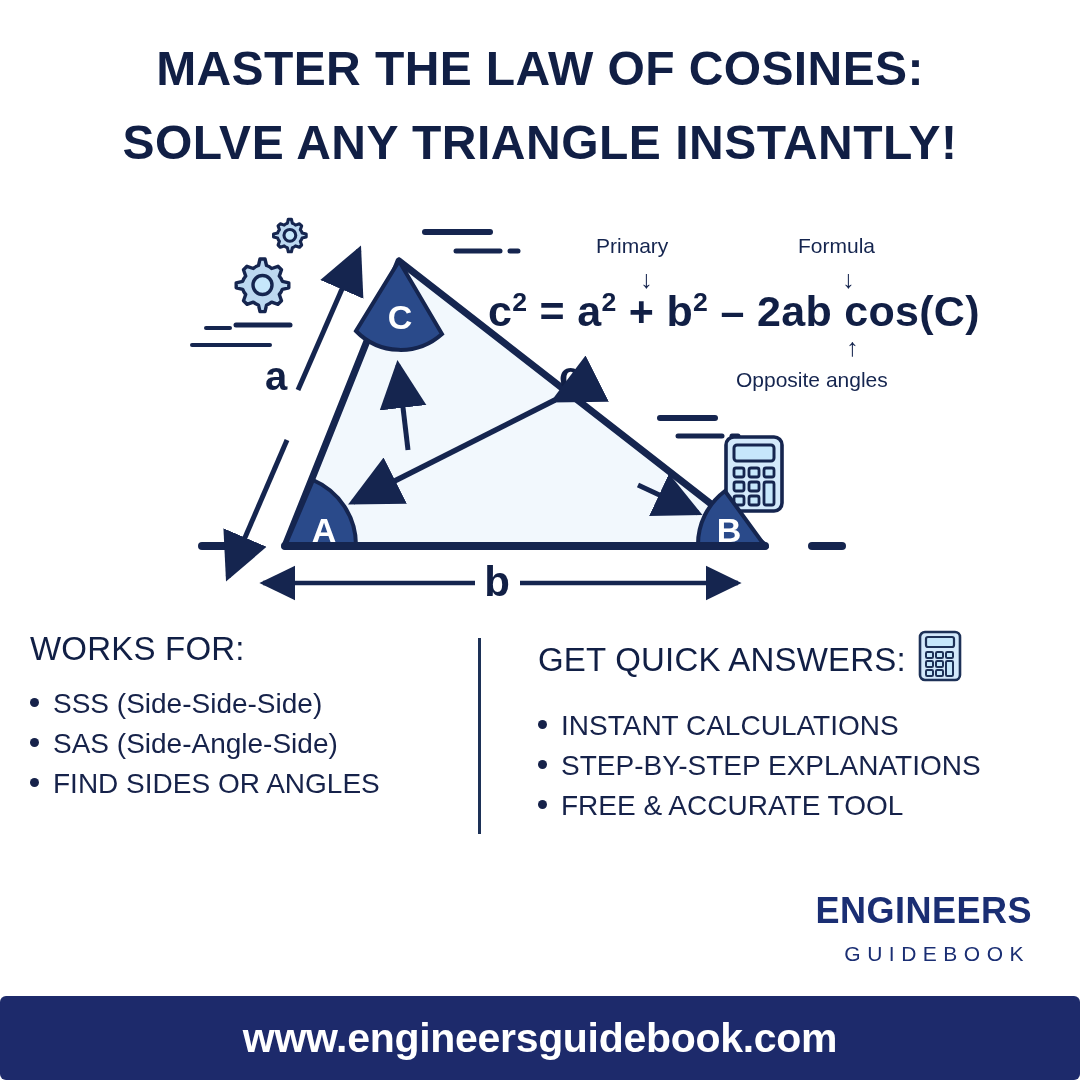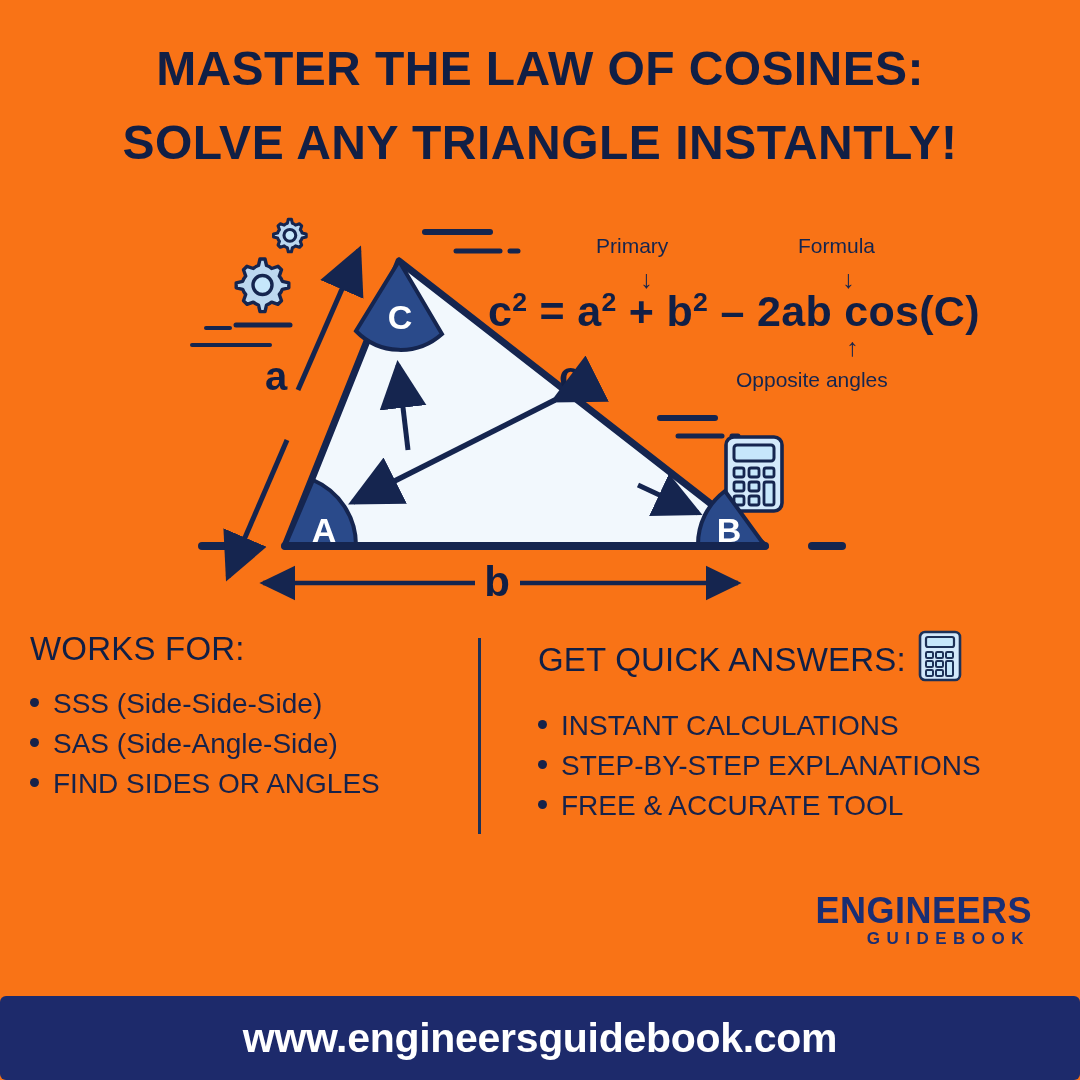--- a/index.html
+++ b/index.html
@@ -5,21 +5,21 @@
   * { margin:0; padding:0; box-sizing:border-box; }
   html, body { width:1080px; height:1080px; }
   body {
     font-family: "Liberation Sans", sans-serif;
     background:#c6e7fb;
     position:relative;
     overflow:hidden;
   }
   #poster {
     position:absolute; inset:0;
-    background:#f97316;
+    background:#ffffff;
   }
 
   
   .title-block {
     position:absolute; top:44px; left:0; width:1080px;
     text-align:center;
     color:#111f45;
     font-weight:bold;
     letter-spacing:0.5px;
     line-height:1.04;
@@ -85,22 +85,22 @@
     width:3px; height:196px; background:#1d3157;
   }
 
   
   .logo { position:absolute; right:48px; top:893px; text-align:right; }
   .logo-main {
     font-size:36px; font-weight:bold; color:#1a2e73;
     letter-spacing:0.5px; line-height:1;
   }
   .logo-sub {
-    font-size:17px; font-weight:bold; color:#1a2e73;
-    letter-spacing:6.5px; margin-top:0; padding-right:2px;
+    font-size:21px; font-weight:normal; color:#1a2e73;
+    letter-spacing:6.5px; margin-top:13px; padding-right:2px;
   }
 
   
   .footer {
     position:absolute; left:0; bottom:0; width:1080px; height:84px;
     background:#1d2a6b;
     display:flex; align-items:center; justify-content:center;border-radius:6px;
   }
   .footer-url {
     color:#ffffff; font-size:41px; font-weight:bold; letter-spacing:-0.3px;

